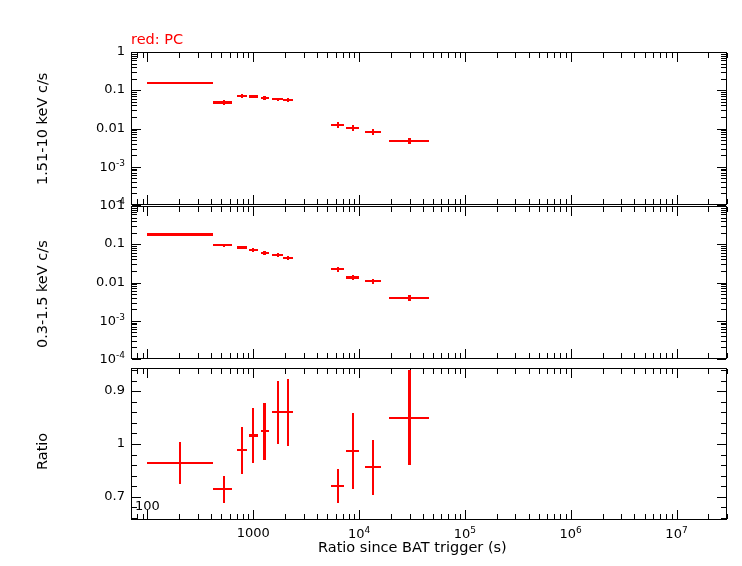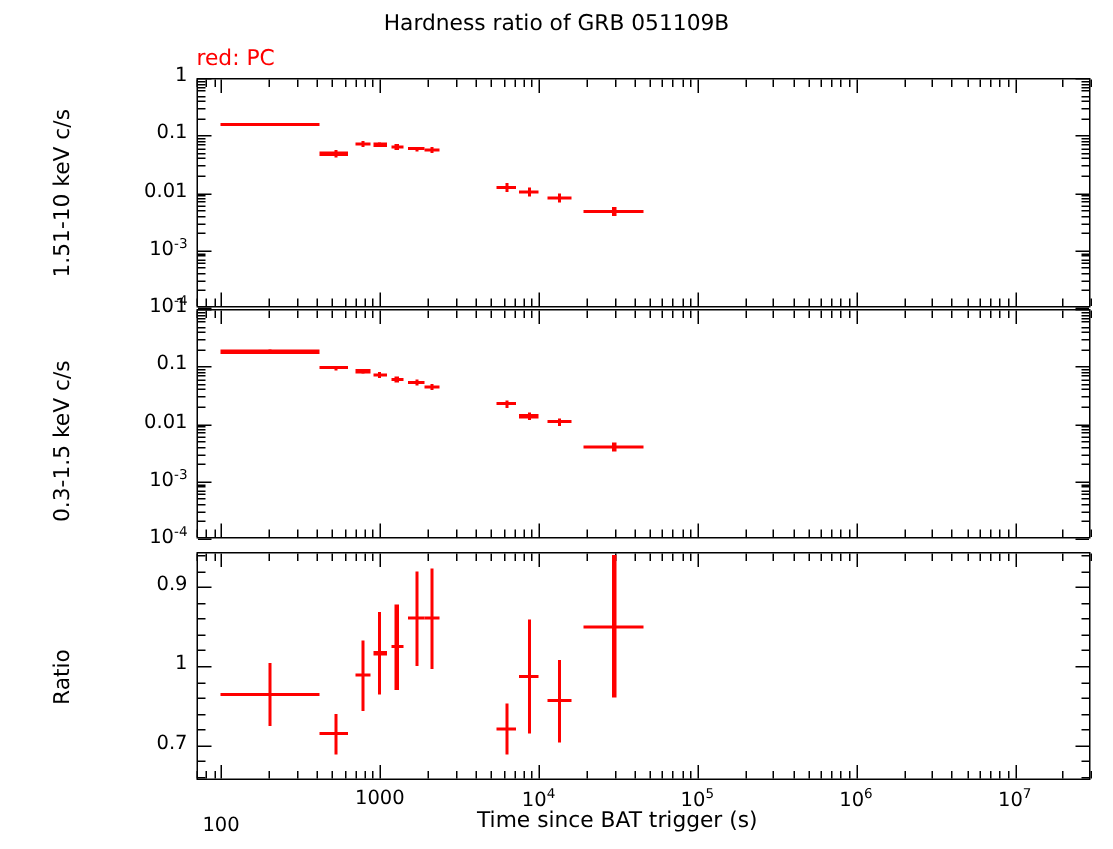--- a/index.html
+++ b/index.html
@@ -74,21 +74,20 @@
     position: absolute;
     background: #fe0000;
     width: 2.2px;
   }
   sup { font-size: 9px; vertical-align: super; }
 </style>
 </head>
 <body>
 
 <div id="root">
-  <div class="title">Hardness ratio of GRB 051109B</div>
   <div class="annot-red" id="legend-text" style="left:131px; top:31px;">red: PC</div>
 
   <div class="panel" id="panel-top" style="left: 131px; top: 52px; width: 596px; height: 153px;"></div>
   <div class="panel" id="panel-mid" style="left: 131px; top: 206px; width: 596px; height: 153px;"></div>
   <div class="panel" id="panel-bot" style="left: 131px; top: 368px; width: 596px; height: 152px;"></div>
 
   <div id="overlay">
       <div class="tick" style="left: 131px; top: 199px; width: 1.4px; height: 5px;"></div>
       <div class="tick" style="left: 131px; top: 53px; width: 1.4px; height: 5px;"></div>
       <div class="tick" style="left: 137px; top: 199px; width: 1.4px; height: 5px;"></div>
@@ -388,21 +387,21 @@
       <div class="tick" style="left: 666px; top: 514px; width: 1.4px; height: 5px;"></div>
       <div class="tick" style="left: 666px; top: 369px; width: 1.4px; height: 5px;"></div>
       <div class="tick" style="left: 672px; top: 514px; width: 1.4px; height: 5px;"></div>
       <div class="tick" style="left: 672px; top: 369px; width: 1.4px; height: 5px;"></div>
       <div class="tick" style="left: 677px; top: 510px; width: 1.4px; height: 9px;"></div>
       <div class="tick" style="left: 677px; top: 369px; width: 1.4px; height: 9px;"></div>
       <div class="tick" style="left: 708px; top: 514px; width: 1.4px; height: 5px;"></div>
       <div class="tick" style="left: 708px; top: 369px; width: 1.4px; height: 5px;"></div>
       <div class="tick" style="left: 727px; top: 514px; width: 1.4px; height: 5px;"></div>
       <div class="tick" style="left: 727px; top: 369px; width: 1.4px; height: 5px;"></div>
-      <div class="ticklabel x" style="left: 121.392px; top: 543px; width: 52px;">100</div>
+      <div class="ticklabel x" style="left: 121.392px; top: 498px; width: 52px;">100</div>
       <div class="ticklabel x" style="left: 227.216px; top: 525px; width: 52px;">1000</div>
       <div class="ticklabel x" style="left: 333.039px; top: 525px; width: 52px;">10<sup>4</sup></div>
       <div class="ticklabel x" style="left: 438.863px; top: 525px; width: 52px;">10<sup>5</sup></div>
       <div class="ticklabel x" style="left: 544.686px; top: 525px; width: 52px;">10<sup>6</sup></div>
       <div class="ticklabel x" style="left: 650.509px; top: 525px; width: 52px;">10<sup>7</sup></div>
       <div class="tick" style="left: 132px; top: 205px; width: 9px; height: 1.4px;"></div>
       <div class="tick" style="left: 717px; top: 205px; width: 9px; height: 1.4px;"></div>
       <div class="tick" style="left: 132px; top: 193px; width: 5px; height: 1.4px;"></div>
       <div class="tick" style="left: 721px; top: 193px; width: 5px; height: 1.4px;"></div>
       <div class="tick" style="left: 132px; top: 187px; width: 5px; height: 1.4px;"></div>
@@ -585,21 +584,21 @@
       <div class="tick" style="left: 132px; top: 423px; width: 5px; height: 1.4px;"></div>
       <div class="tick" style="left: 721px; top: 423px; width: 5px; height: 1.4px;"></div>
       <div class="tick" style="left: 132px; top: 412px; width: 5px; height: 1.4px;"></div>
       <div class="tick" style="left: 721px; top: 412px; width: 5px; height: 1.4px;"></div>
       <div class="tick" style="left: 132px; top: 402px; width: 5px; height: 1.4px;"></div>
       <div class="tick" style="left: 721px; top: 402px; width: 5px; height: 1.4px;"></div>
       <div class="tick" style="left: 132px; top: 381px; width: 5px; height: 1.4px;"></div>
       <div class="tick" style="left: 721px; top: 381px; width: 5px; height: 1.4px;"></div>
       <div class="tick" style="left: 132px; top: 370px; width: 5px; height: 1.4px;"></div>
       <div class="tick" style="left: 721px; top: 370px; width: 5px; height: 1.4px;"></div>
-      <div class="axislabel" style="left: 318px; top: 539px;">Time since BAT trigger (s)</div>
+      <div class="axislabel" style="left: 318px; top: 539px;">Ratio since BAT trigger (s)</div>
       <div class="axislabel ylabel" style="left: 34px; top: 185px;">1.51-10 keV c/s</div>
       <div class="axislabel ylabel" style="left: 34px; top: 348px;">0.3-1.5 keV c/s</div>
       <div class="axislabel ylabel" style="left: 34px; top: 470px;">Ratio</div>
       <div class="pt-h" style="left: 147.392px; top: 81.8698px; width: 65.9544px;"></div>
       <div class="pt-v" style="left: 179.283px; top: 81.7311px; height: 2.5773px;"></div>
       <div class="pt-h" style="left: 213.347px; top: 101.343px; width: 18.6346px;"></div>
       <div class="pt-v" style="left: 222.938px; top: 100.486px; height: 4.17478px;"></div>
       <div class="pt-h" style="left: 237.475px; top: 94.607px; width: 9.86532px;"></div>
       <div class="pt-v" style="left: 241.282px; top: 93.9568px; height: 3.70681px;"></div>
       <div class="pt-h" style="left: 248.881px; top: 95.314px; width: 9.13061px;"></div>

